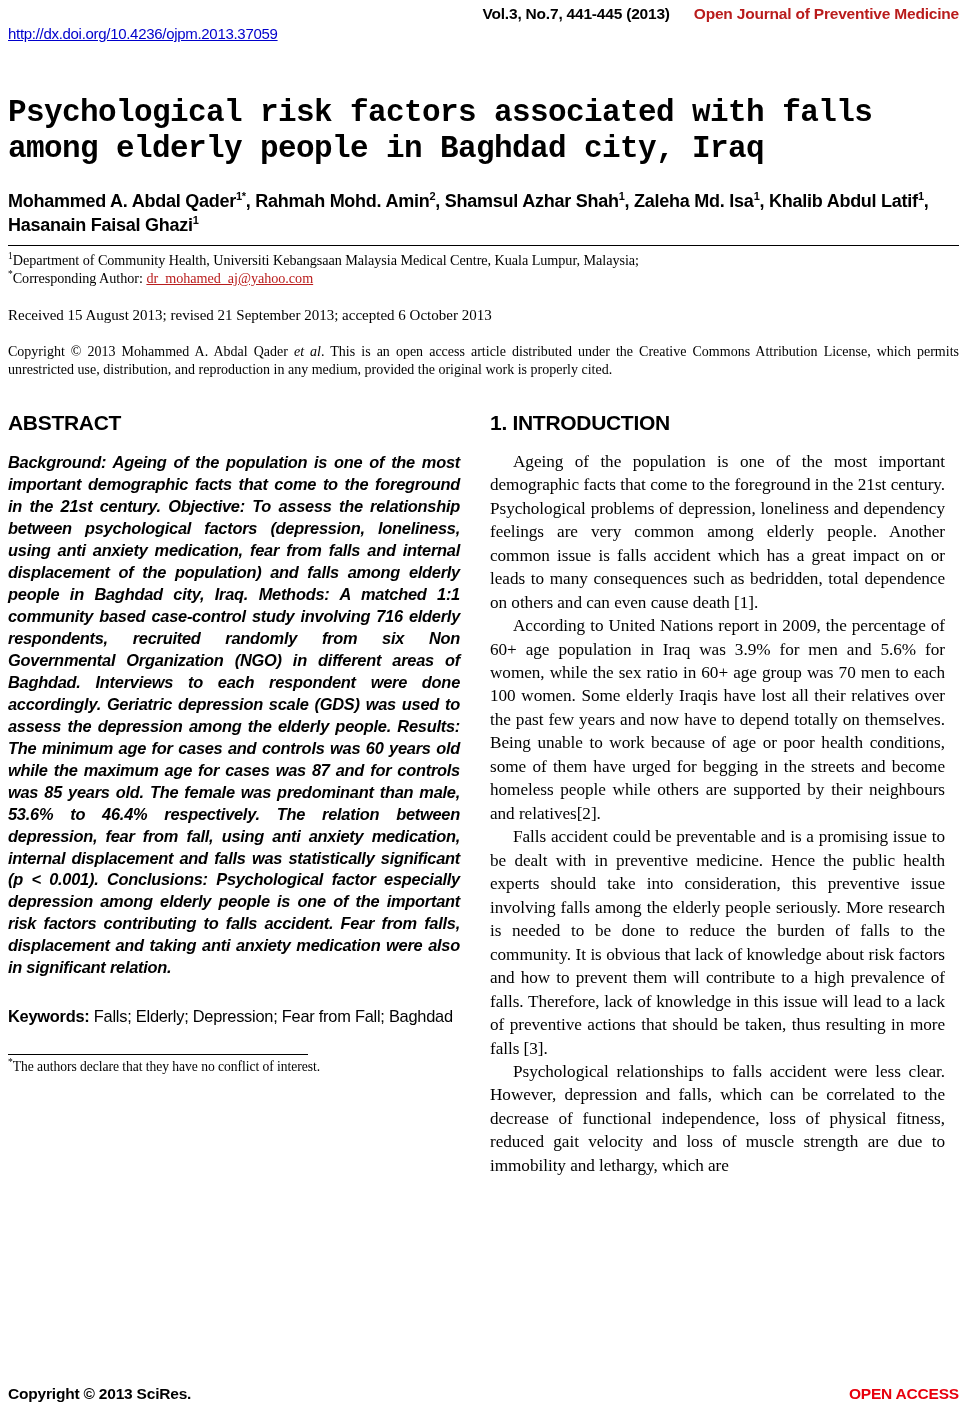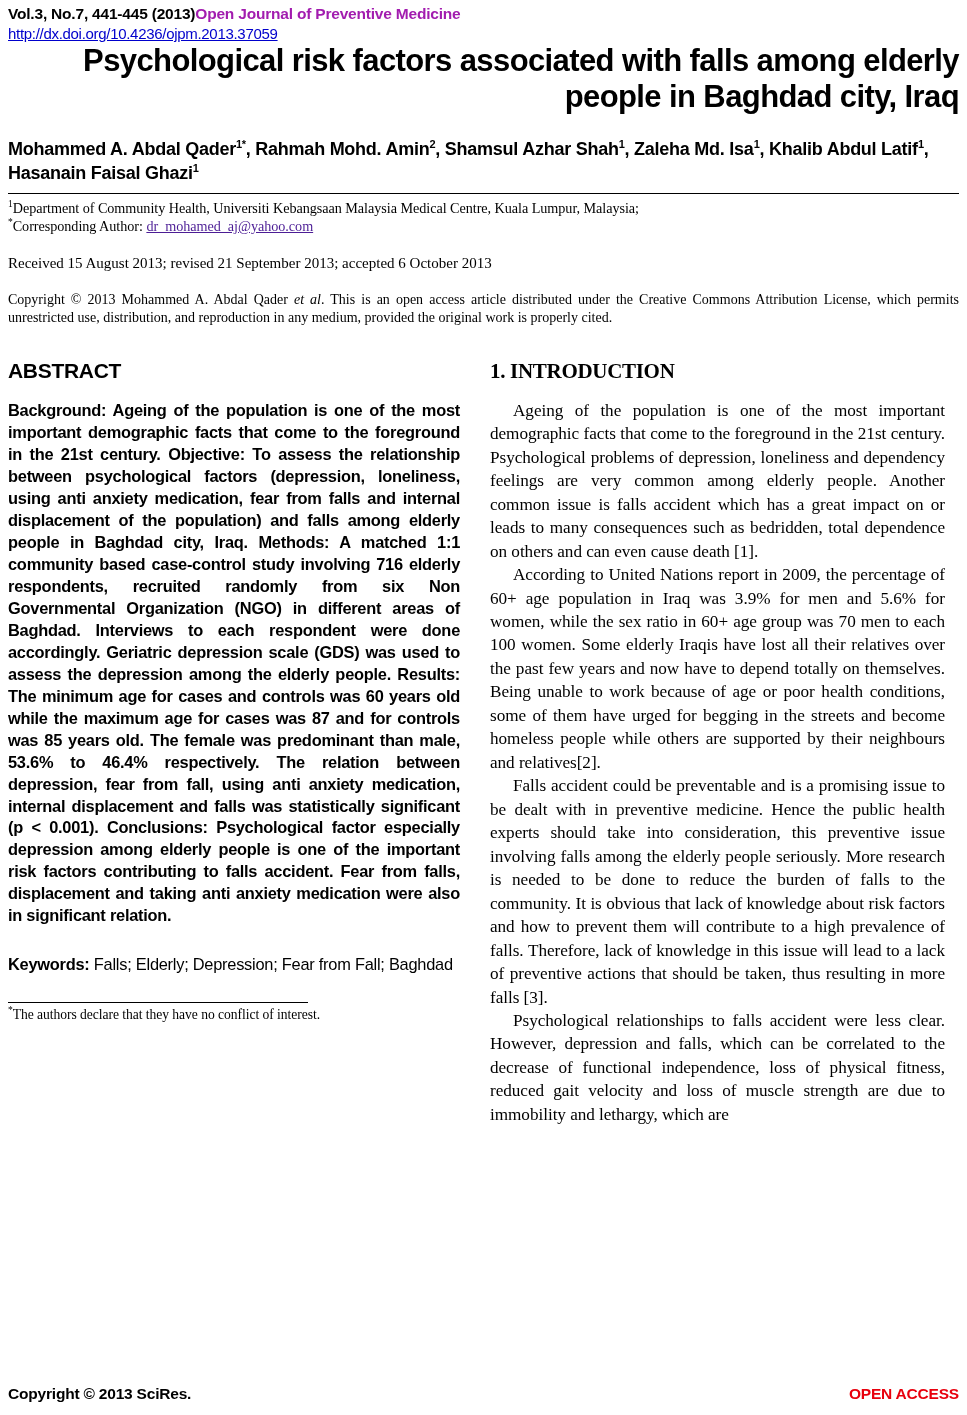--- a/index.html
+++ b/index.html
@@ -20,47 +20,47 @@
     left: 0; top: 0;
     width: 967px;
     height: 1415px;
     box-sizing: border-box;
     padding: 0 8px;
   }
 
   
   .runhead {
     display: flex;
-    justify-content: flex-start;
+    justify-content: flex-end;
     align-items: baseline;
     font-family: "Liberation Sans", sans-serif;
     font-weight: bold;
     font-size: 15.5px;
     padding-top: 5px;
   }
   .runhead-left { color: #000; letter-spacing: -0.2px; }
-  .runhead-right { color: #a21caf; letter-spacing: -0.2px; }
+  .runhead-right { color: #b91c1c; letter-spacing: -0.2px; margin-left: 24px; }
   .doi {
     font-family: "Liberation Sans", sans-serif;
     font-size: 15px;
     color: #0000cc;
     text-decoration: underline;
     letter-spacing: -0.3px;
     display: inline-block;
     margin-top: 2px;
   }
 
   
   .title {
-    font-family: Liberation Sans, sans-serif;
+    font-family: Liberation Mono, monospace;
     font-weight: bold;
     font-size: 31px;
     line-height: 1.16;
     letter-spacing: -0.6px;
-    text-align: right;
+    margin-top: 52px;
   }
 
   
   .authors {
     font-family: "Liberation Sans", sans-serif;
     font-weight: bold;
     font-size: 18px;
     line-height: 1.35;
     letter-spacing: -0.25px;
     margin-top: 22px;
@@ -76,21 +76,21 @@
   
   .affil {
     font-family: "Liberation Serif", serif;
     font-size: 14.2px;
     line-height: 1.32;
     letter-spacing: -0.05px;
   }
   .affil sup { font-size: 9.5px; vertical-align: super; line-height: 0; }
   .affil-small { font-size: 13.2px; letter-spacing: -0.35px; }
   .email {
-    color: #4c1d95;
+    color: #b91c1c;
     text-decoration: underline;
   }
 
   .received {
     font-size: 15px;
     margin-top: 19px;
   }
   .copyright {
     font-size: 14px;
     line-height: 1.28;
@@ -115,20 +115,21 @@
     letter-spacing: -0.3px;
   }
   .abstract-body {
     font-family: "Liberation Sans", sans-serif;
     font-weight: bold;
     font-size: 16.4px;
     line-height: 1.34;
     text-align: justify;
     letter-spacing: -0.25px;
     margin-top: 17px;
+    font-style: italic;
   }
   .keywords {
     font-family: "Liberation Sans", sans-serif;
     font-size: 16.4px;
     line-height: 1.34;
     letter-spacing: -0.25px;
     margin-top: 27px;
   }
   .keywords b { font-weight: bold; }
 
@@ -142,21 +143,21 @@
     margin: 0 0 4px 0;
   }
   .footnote {
     font-family: "Liberation Serif", serif;
     font-size: 13.6px;
     letter-spacing: -0.05px;
   }
   .footnote sup { font-size: 9.5px; vertical-align: super; line-height: 0; }
 
   .sec-head {
-    font-family: Liberation Serif, serif;
+    font-family: Liberation Sans, sans-serif;
     font-weight: bold;
     font-size: 21px;
     letter-spacing: -0.3px;
   }
   .body-text {
     font-family: "Liberation Serif", serif;
     font-size: 17.2px;
     line-height: 1.365;
     text-align: justify;
     margin: 0;

